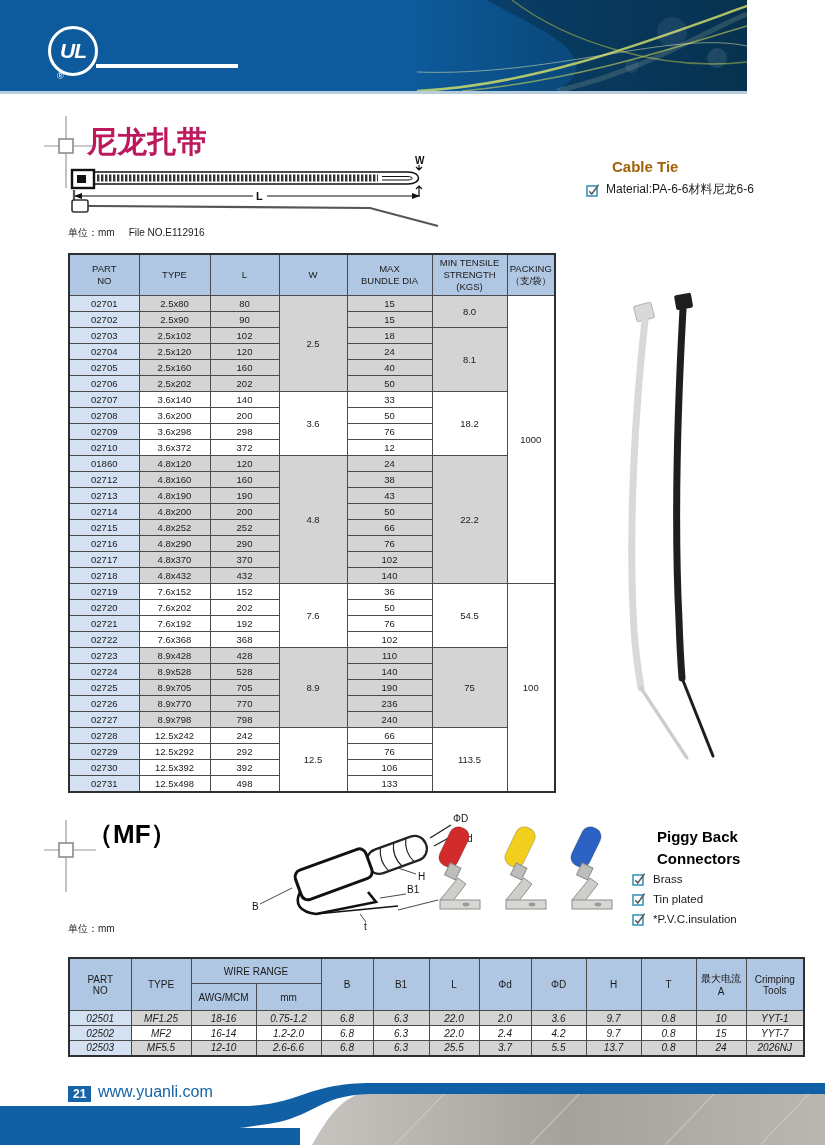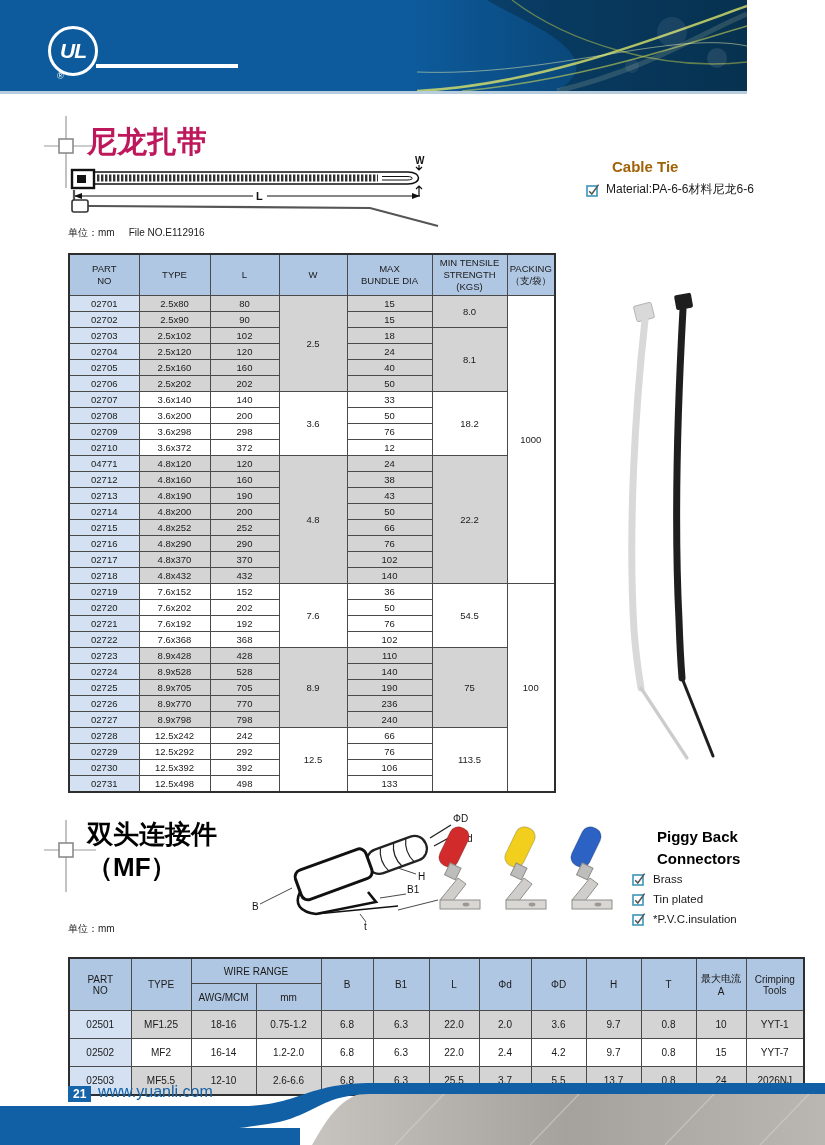--- a/index.html
+++ b/index.html
@@ -39,21 +39,21 @@
   .dtable{border-collapse:collapse;table-layout:fixed;border:2px solid #2e2e2e;}
   .dtable th,.dtable td{border:1px solid #4a4a4a;text-align:center;vertical-align:middle;
           padding:0;color:#1a1a1a;overflow:hidden;}
   .dtable th{background:#afc7e3;font-weight:normal;white-space:pre-line;}
   .t1{position:absolute;left:68px;top:253px;width:486px;font-size:9.5px;}
   .t1 thead th{height:40px;line-height:1.25;}
   .t1 tbody tr{height:16px;}
   .t2{position:absolute;left:68px;top:957px;width:735px;font-size:10px;}
   .t2 thead tr.h1 th{height:24px;}
   .t2 thead tr.h2 th{height:26px;}
-  .t2 tbody tr{height:28px;}
+  .t2 tbody tr{height:15px;font-style:italic;}
   .c-part{background:#d3e1f3;}
   .c-g{background:#d4d4d4;}
   .c-w{background:#ffffff;}
 
   
   .tie-draw{position:absolute;left:70px;top:156px;width:405px;height:72px;}
   .tie-photos{position:absolute;left:595px;top:290px;width:180px;height:480px;}
   .mf-draw{position:absolute;left:248px;top:810px;width:235px;height:122px;}
   .connectors{position:absolute;left:424px;top:820px;width:200px;height:108px;}
 
@@ -220,21 +220,21 @@
           <td class="c-w">298</td>
           <td class="c-w">76</td>
         </tr>
         <tr>
           <td class="c-part">02710</td>
           <td class="c-w">3.6x372</td>
           <td class="c-w">372</td>
           <td class="c-w">12</td>
         </tr>
         <tr>
-          <td class="c-part">04771</td>
+          <td class="c-part">01860</td>
           <td class="c-g">4.8x120</td>
           <td class="c-g">120</td>
           <td class="c-g" rowspan="8">4.8</td>
           <td class="c-g">24</td>
           <td class="c-g" rowspan="8">22.2</td>
         </tr>
         <tr>
           <td class="c-part">02712</td>
           <td class="c-g">4.8x160</td>
           <td class="c-g">160</td>
@@ -376,21 +376,20 @@
       <path class="tie-tail-1" d="M87,388 L118,466" fill="none" stroke="#1e1e1e" stroke-width="3" stroke-linecap="round"></path>
     </g>
   </svg>
 
   <svg class="crosshair" style="left:44px;top:820px;" viewBox="0 0 52 72">
     <line x1="22" y1="0" x2="22" y2="72" stroke="#9a9a9a" stroke-width="1.2"></line>
     <line x1="0" y1="30" x2="52" y2="30" stroke="#9a9a9a" stroke-width="1.2"></line>
     <rect x="15" y="23" width="14" height="14" fill="#fff" stroke="#8b8b8b" stroke-width="1.6"></rect>
   </svg>
   <div class="sec-title2">
-    <div>双头连接件</div>
     <div>（MF）</div>
   </div>
 
   <svg class="mf-draw" viewBox="0 0 235 122">
     <g transform="rotate(-20 150 45)">
       <rect x="118" y="32" width="62" height="25" rx="12" fill="#fff" stroke="#222" stroke-width="2.2"></rect>
       <path d="M136,32 C132,40 132,49 136,57 M150,32 C146,40 146,49 150,57 M163,32 C159,40 159,49 163,57" fill="none" stroke="#222" stroke-width="1.2"></path>
     </g>
     <g transform="rotate(-20 85 64)">
       <rect x="48" y="49" width="75" height="31" rx="7" fill="#fff" stroke="#111" stroke-width="3"></rect>

